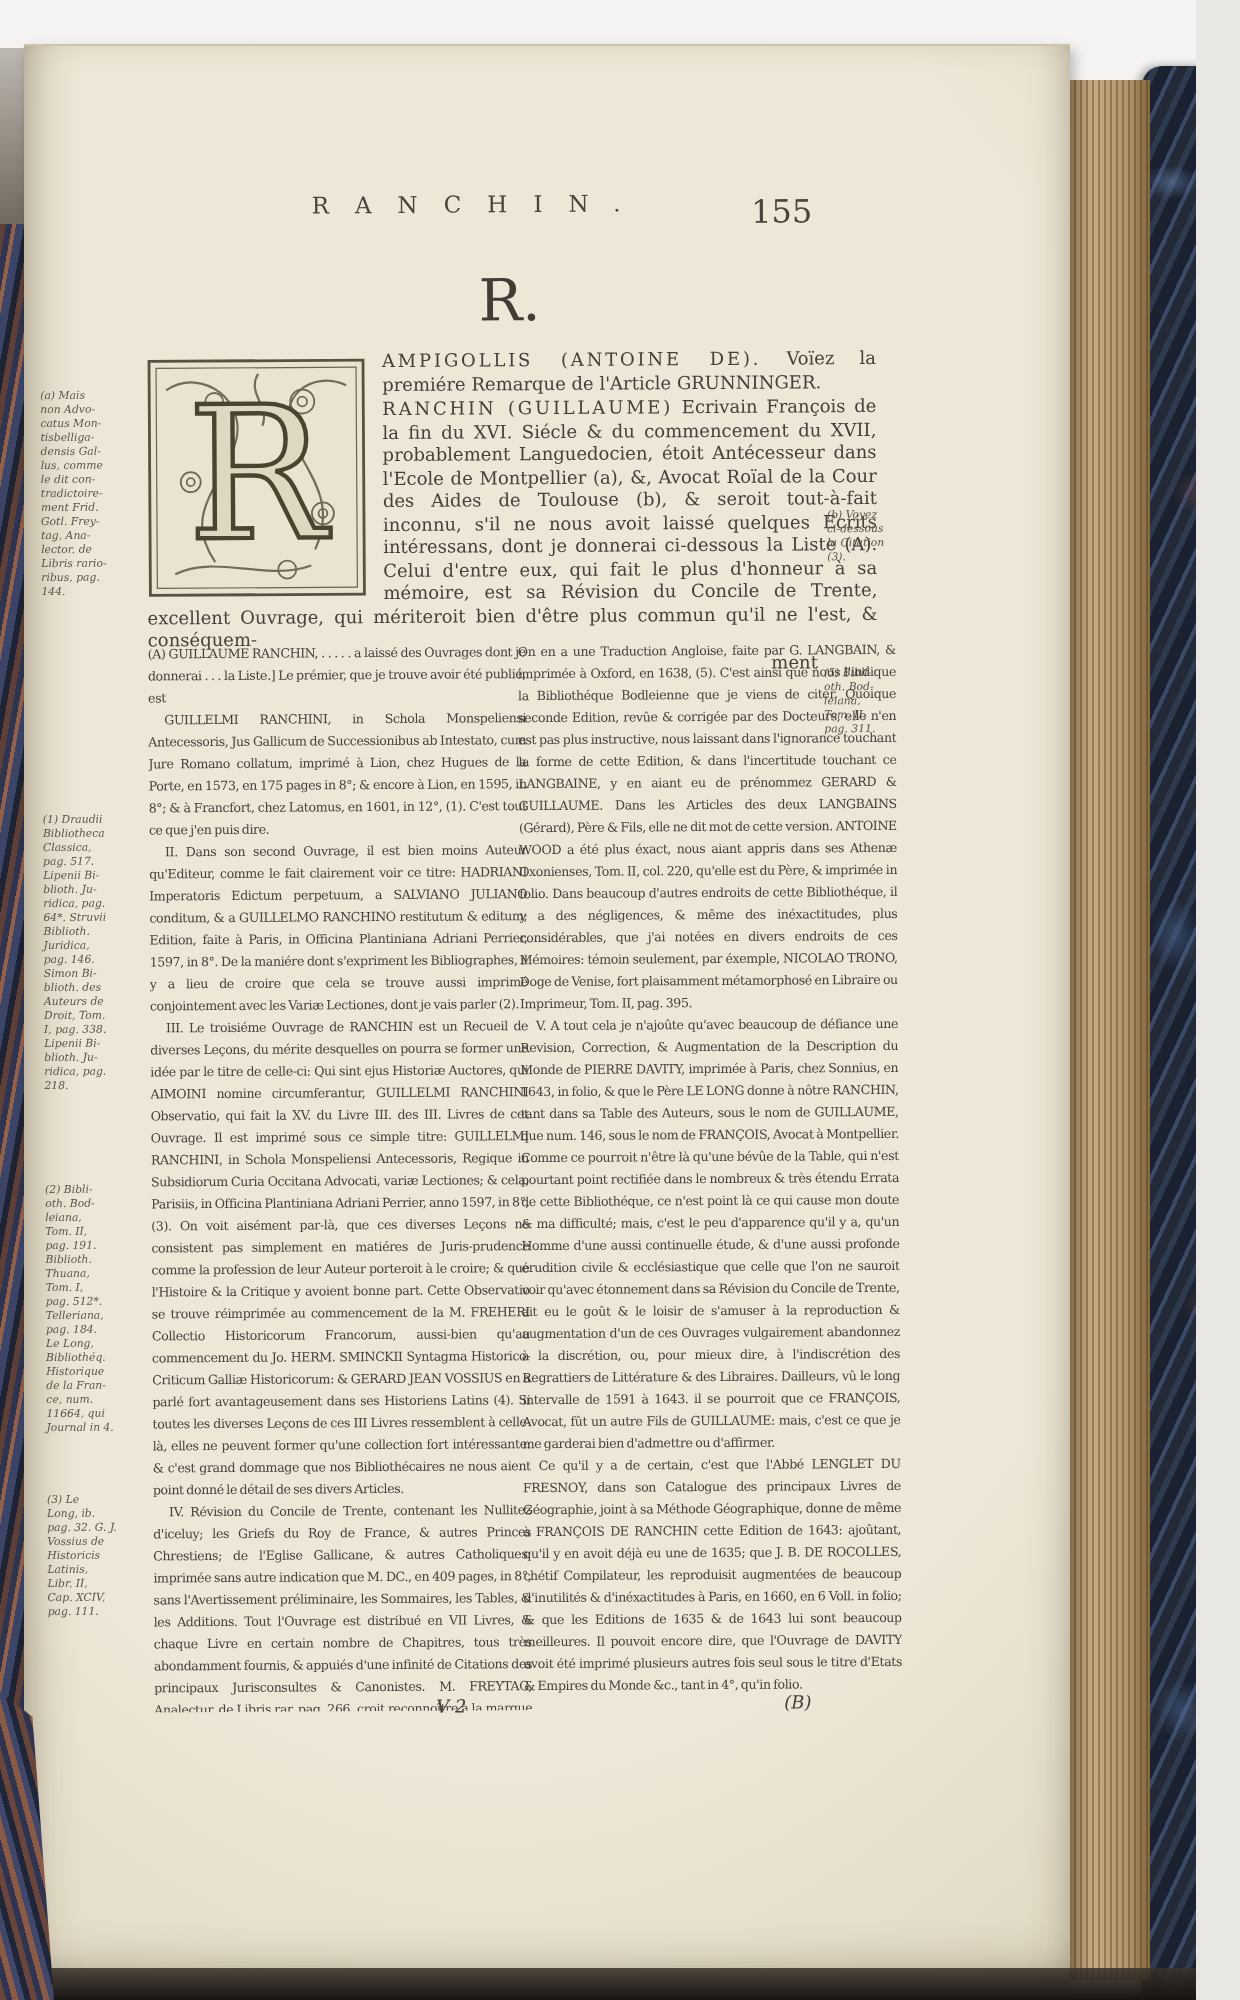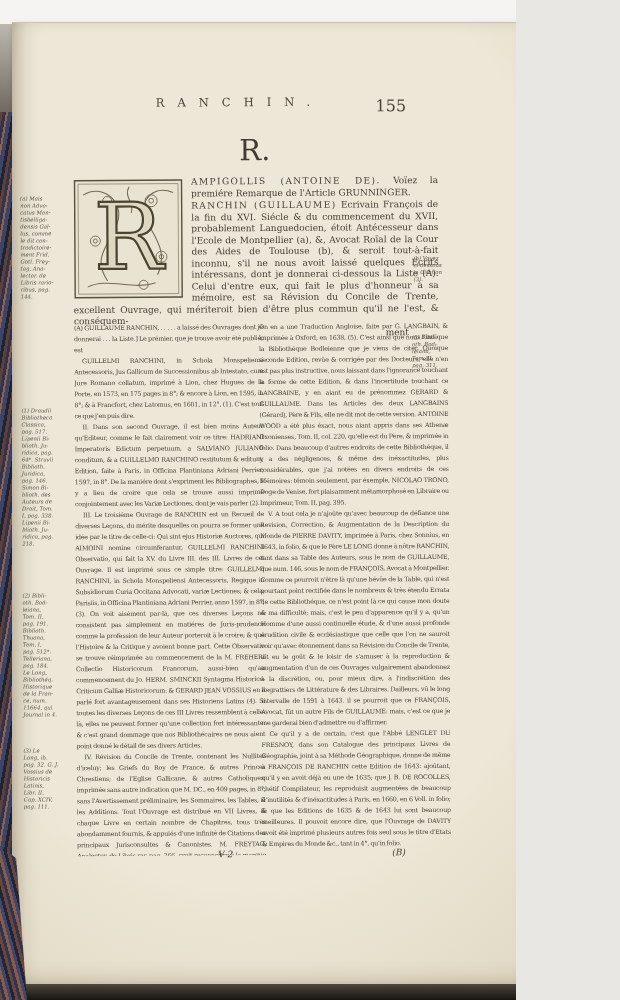--- a/index.html
+++ b/index.html
@@ -1,16 +1,16 @@
 <!DOCTYPE html>
 <html><head>
 <meta charset="utf-8">
 <style>
   html,body{margin:0;padding:0;background:#e9e7e4;}
-  .photo{position:relative;width:516px;height:1000px;overflow:hidden;
+  .photo{position:relative;width:598px;height:1000px;overflow:hidden;
          background:linear-gradient(180deg,#f5f4f2 0%,#edebe7 60%,#e6e3de 100%);
          font-family:"DejaVu Serif","Liberation Serif",serif;color:#45413a;}
 
   
   .board-right{position:absolute;left:571px;top:33px;width:49px;height:967px;
     border-radius:10px 7px 0 0;
     background:
       radial-gradient(20px 12px at 30% 6%, rgba(110,140,185,.5), transparent 70%),
       radial-gradient(26px 16px at 65% 22%, rgba(140,80,80,.4), transparent 70%),
       radial-gradient(18px 26px at 35% 45%, rgba(80,110,160,.45), transparent 70%),

